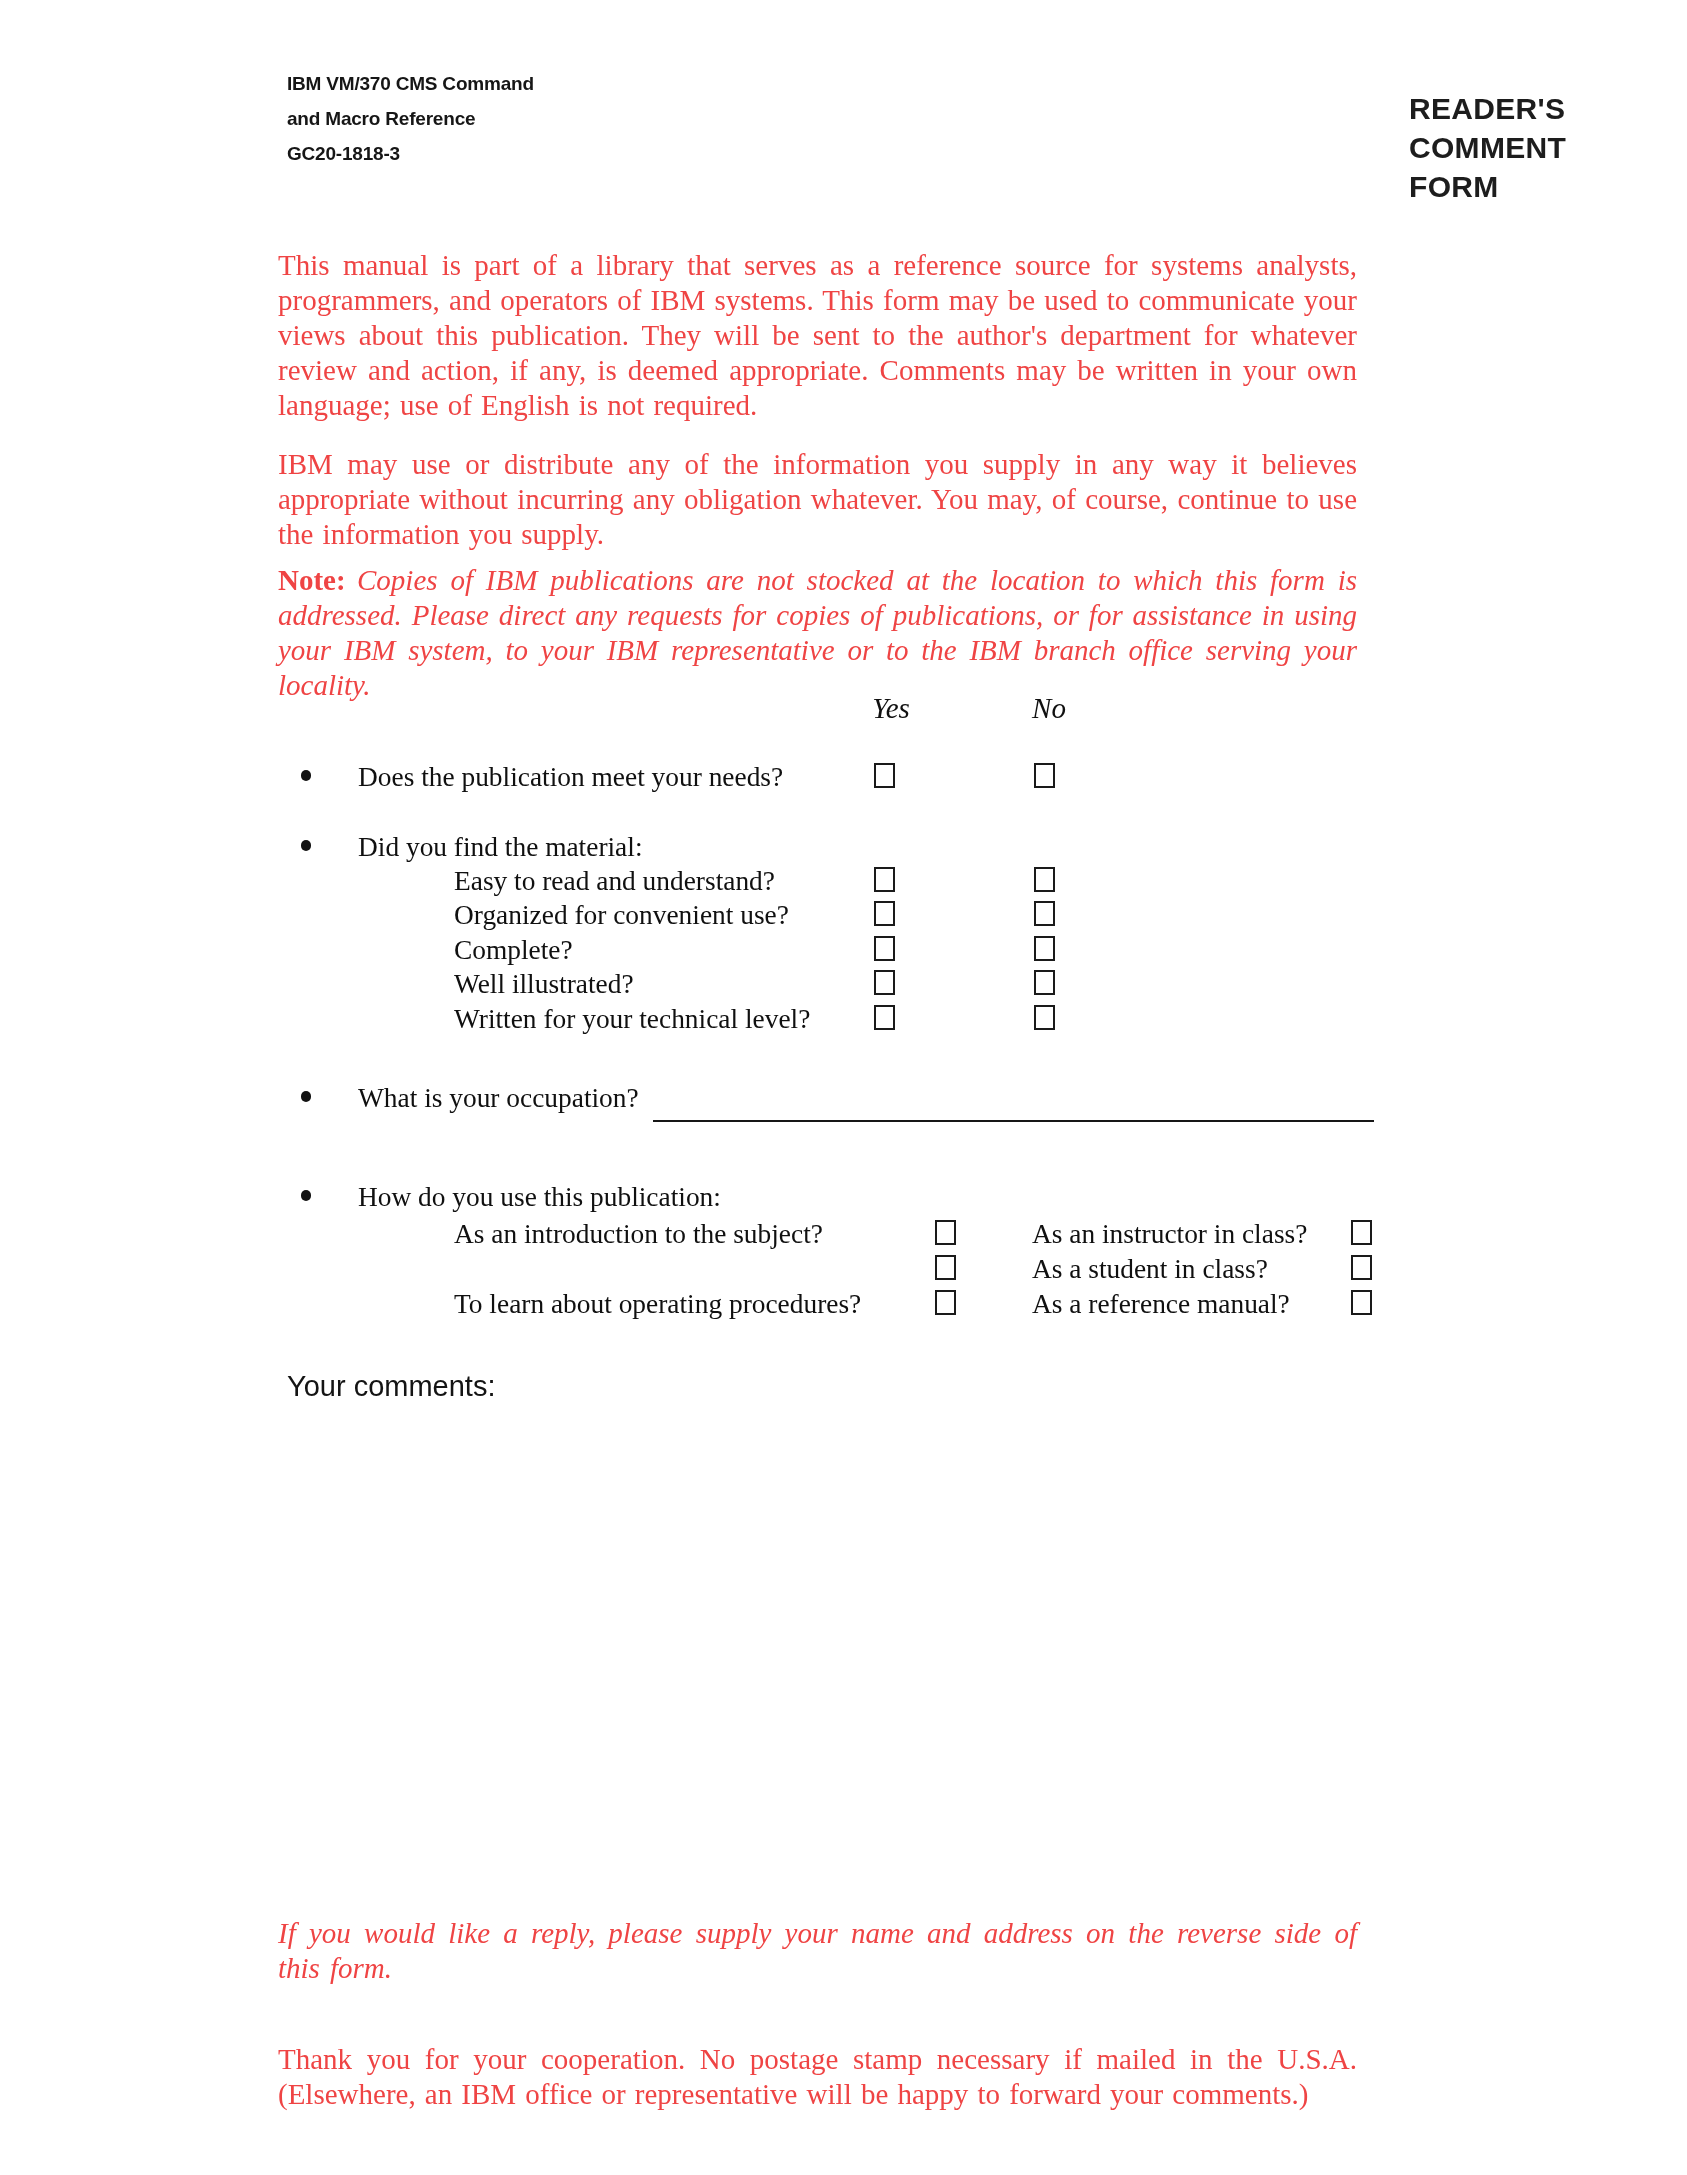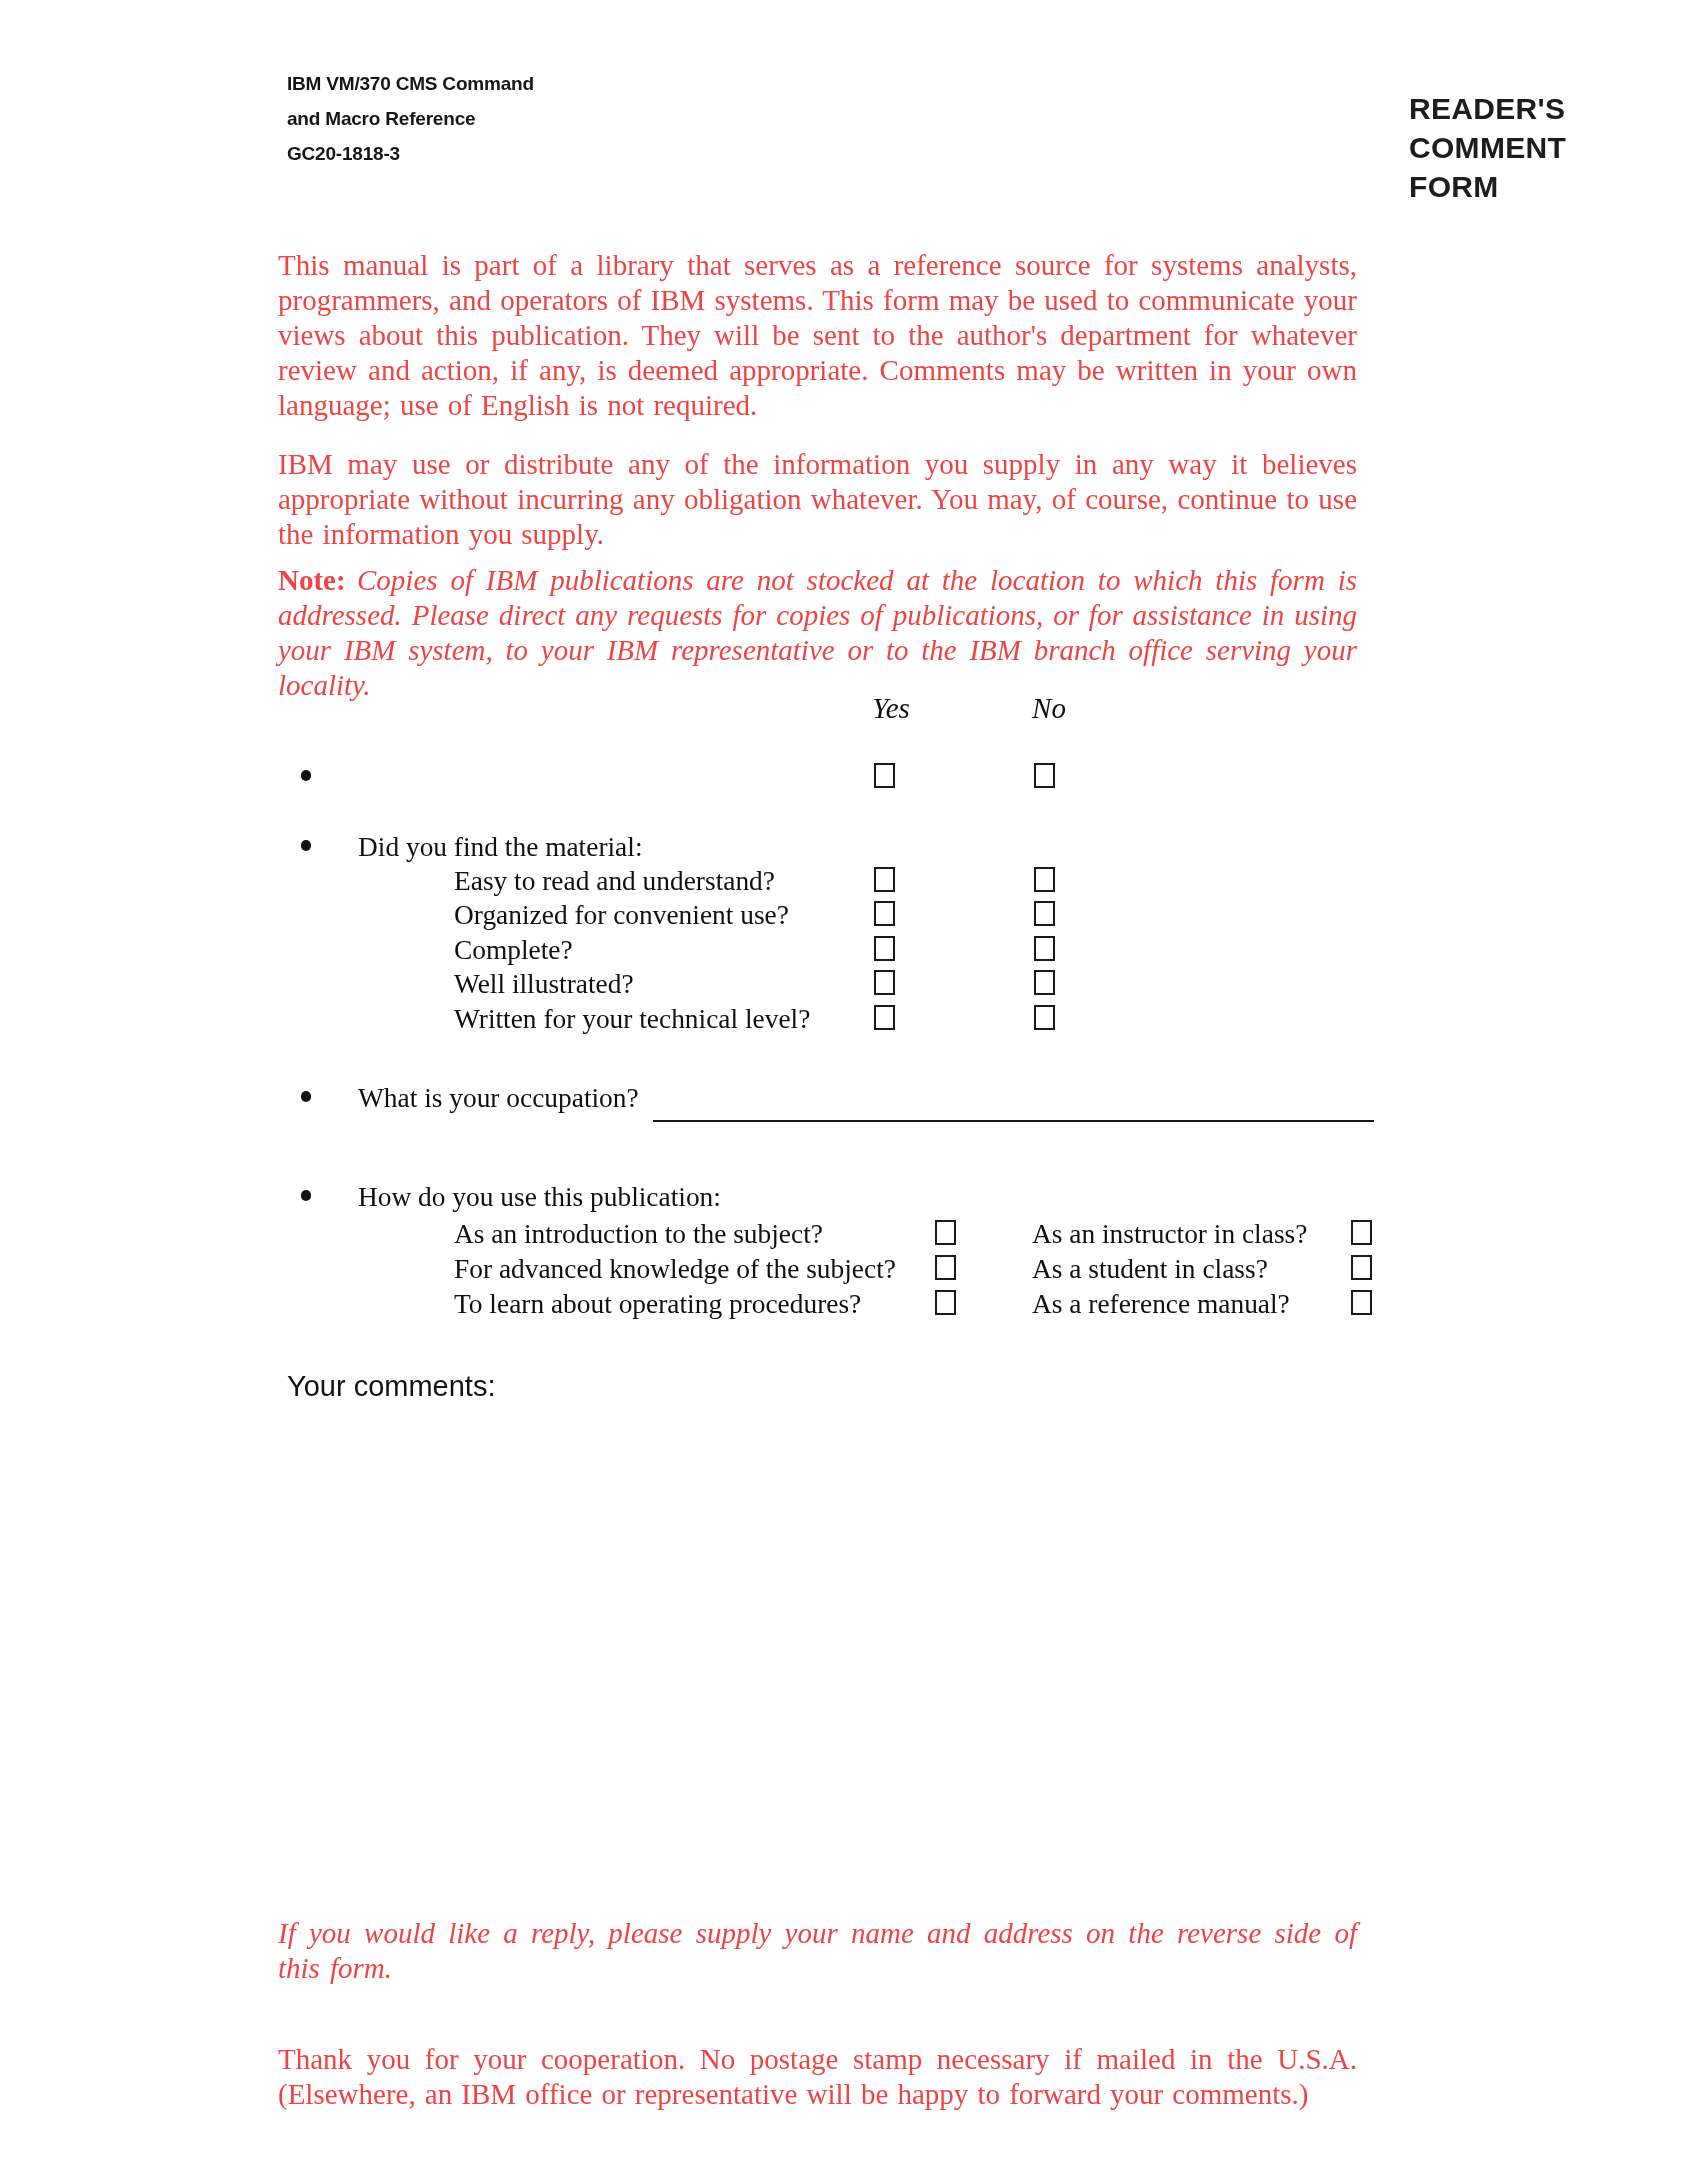--- a/index.html
+++ b/index.html
@@ -125,20 +125,21 @@
 <p class="abs para p1">This manual is part of a library that serves as a reference source for systems analysts, programmers, and operators of IBM systems. This form may be used to communicate your views about this publication. They will be sent to the author's department for whatever review and action, if any, is deemed appropriate. Comments may be written in your own language; use of English is not required.</p>
 <p class="abs para p2">IBM may use or distribute any of the information you supply in any way it believes appropriate without incurring any obligation whatever. You may, of course, continue to use the information you supply.</p>
 
 <p class="abs para note"><span class="note-label">Note:</span><span class="note-text">Copies of IBM publications are not stocked at the location to which this form is addressed. Please direct any requests for copies of publications, or for assistance in using your IBM system, to your IBM representative or to the IBM branch office serving your locality.</span></p>
 
 <span class="abs col-head yes-head">Yes</span>
 <span class="abs col-head no-head">No</span>
 
 <div class="abs row r-q1">
   <span class="bullet"></span>
+  <span class="qlabel lab-main">Does the publication meet your needs?</span>
   <span class="cb cb-yes"></span>
   <span class="cb cb-no"></span>
 </div>
 
 <div class="abs row r-mat">
   <span class="bullet"></span>
   <span class="qlabel lab-main">Did you find the material:</span>
 </div>
 
 <div class="abs row r-m0">
@@ -178,21 +179,20 @@
   <span class="qlabel lab-main">How do you use this publication:</span>
 </div>
 
 <div class="abs row r-u0">
   <span class="qlabel lab-sub">As an introduction to the subject?</span>
   <span class="cb cb-use-left"></span>
   <span class="qlabel lab-right">As an instructor in class?</span>
   <span class="cb cb-use-right"></span>
 </div>
 <div class="abs row r-u1">
-  <span class="qlabel lab-sub">For advanced knowledge of the subject?</span>
   <span class="cb cb-use-left"></span>
   <span class="qlabel lab-right">As a student in class?</span>
   <span class="cb cb-use-right"></span>
 </div>
 <div class="abs row r-u2">
   <span class="qlabel lab-sub">To learn about operating procedures?</span>
   <span class="cb cb-use-left"></span>
   <span class="qlabel lab-right">As a reference manual?</span>
   <span class="cb cb-use-right"></span>
 </div>

